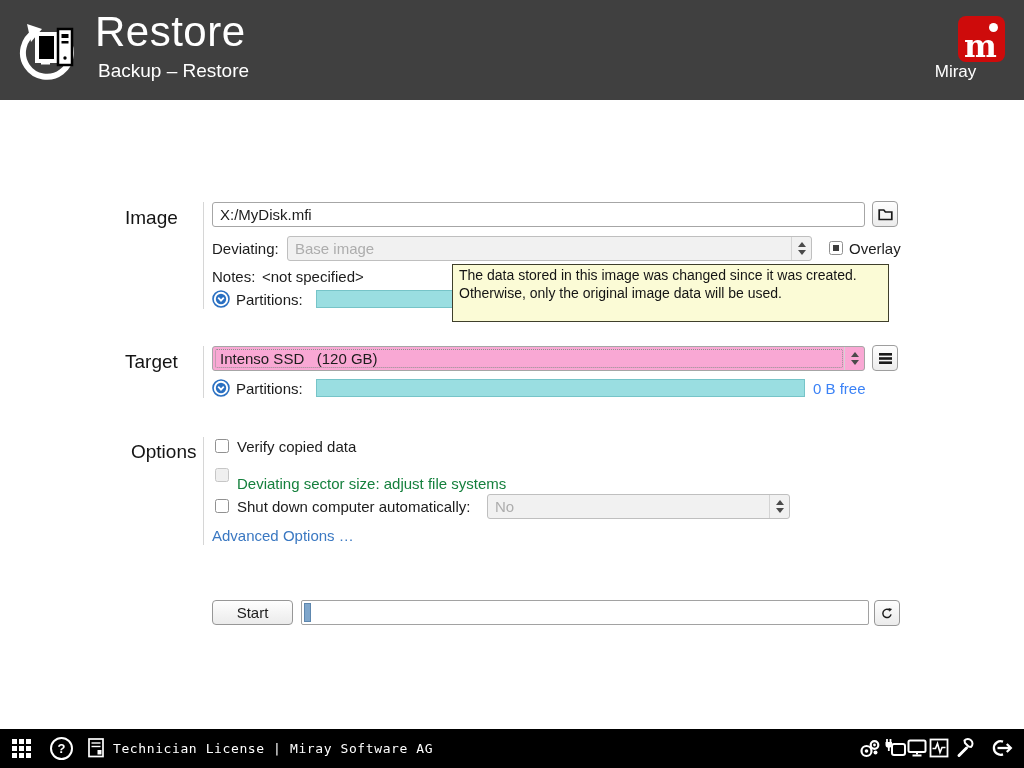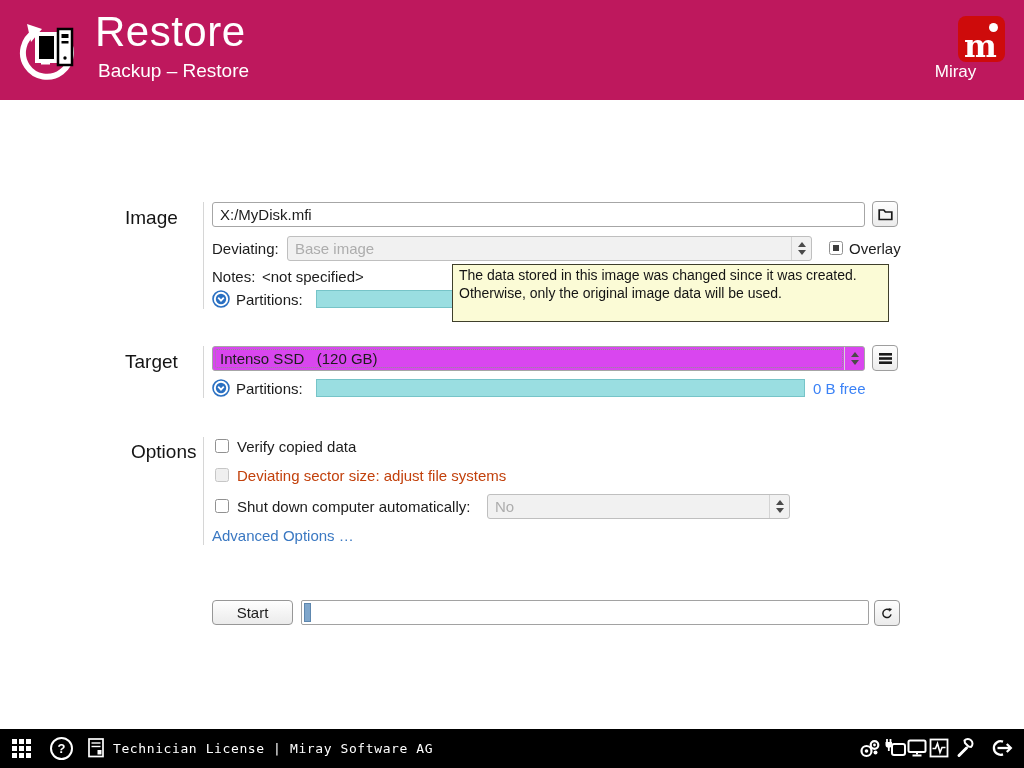--- a/index.html
+++ b/index.html
@@ -1,39 +1,39 @@
 <!DOCTYPE html>
 <html><head>
 <meta charset="utf-8">
 <style>
   html,body{margin:0;padding:0;background:#444;}
   .screen{position:relative;width:1024px;height:768px;background:#ffffff;overflow:hidden;
           font-family:"Liberation Sans",sans-serif;color:#1c1c1c;}
   
-  .topbar{position:absolute;left:0;top:0;width:1024px;height:100px;background:#be185d;}
+  .topbar{position:absolute;left:0;top:0;width:1024px;height:100px;background:#404040;}
   .app-icon{position:absolute;left:17px;top:20px;width:64px;height:60px;}
   .app-title{position:absolute;left:95px;top:8px;font-size:42px;font-weight:300;color:#fff;letter-spacing:.5px;}
   .app-subtitle{position:absolute;left:98px;top:60px;font-size:19px;font-weight:300;color:#fff;}
   .brand-badge{position:absolute;left:958px;top:16px;width:47px;height:46px;background:#CE0B0B;border-radius:8px;}
   .brand-m{position:absolute;left:6px;bottom:0px;font-family:"DejaVu Serif",serif;font-weight:bold;font-size:31px;color:#fff;line-height:1;}
   .brand-dot{position:absolute;right:7px;top:7px;width:9px;height:9px;border-radius:50%;background:#fff;}
   .brand-name{position:absolute;left:930px;top:62px;width:51px;text-align:center;font-size:17px;color:#fff;}
   
   .section-label{position:absolute;font-size:19px;color:#141414;}
   .vline{position:absolute;width:1px;background:#D6D6D6;}
   .lbl{position:absolute;font-size:15px;color:#1c1c1c;white-space:pre;}
-  .muted{color:#c2410c;}
+  .muted{color:#15803d;margin-top:8px;}
   .blue{color:#3b82f6;}
   .path-input{position:absolute;left:212px;top:202px;width:653px;height:25px;box-sizing:border-box;
               border:1px solid #A6A6A6;border-radius:3px;padding:0 7px;font-family:"Liberation Sans",sans-serif;
               font-size:15px;color:#1c1c1c;background:#fff;outline:none;}
   .icon-btn{position:absolute;width:26px;height:26px;box-sizing:border-box;border:1px solid #9E9E9E;border-radius:4px;
             background:linear-gradient(#FEFEFE,#ECECEC);display:flex;align-items:center;justify-content:center;padding:0;}
   .combo{position:absolute;height:25px;box-sizing:border-box;border:1px solid #A6A6A6;border-radius:3px;
-         background:#d946ef;display:flex;align-items:stretch;}
+         background:#f9a8d4;display:flex;align-items:stretch;}
   .combo .val{flex:1;display:flex;align-items:center;padding:0 7px;font-size:15px;white-space:pre;overflow:hidden;}
   .combo .spin{width:19px;border-left:1px solid #D4D4D4;display:flex;flex-direction:column;align-items:center;justify-content:center;gap:3px;}
   .spin i{display:block;width:0;height:0;border-left:4px solid transparent;border-right:4px solid transparent;}
   .spin i.up{border-bottom:5px solid #4a4a4a;}
   .spin i.dn{border-top:5px solid #4a4a4a;}
   .combo.disabled{background:#F1F1F1;border-color:#BFBFBF;}
   .combo.disabled .val{color:#ADADAD;}
   .focus-inner{position:absolute;left:2px;top:2px;bottom:2px;right:21px;border:1px dotted #8f8f8f;border-radius:2px;pointer-events:none;}
   .cb{position:absolute;width:14px;height:14px;box-sizing:border-box;border:1px solid #919191;border-radius:2.5px;background:#fff;}
   .cb.disabled{background:#EFEFEF;border-color:#C6C6C6;}

